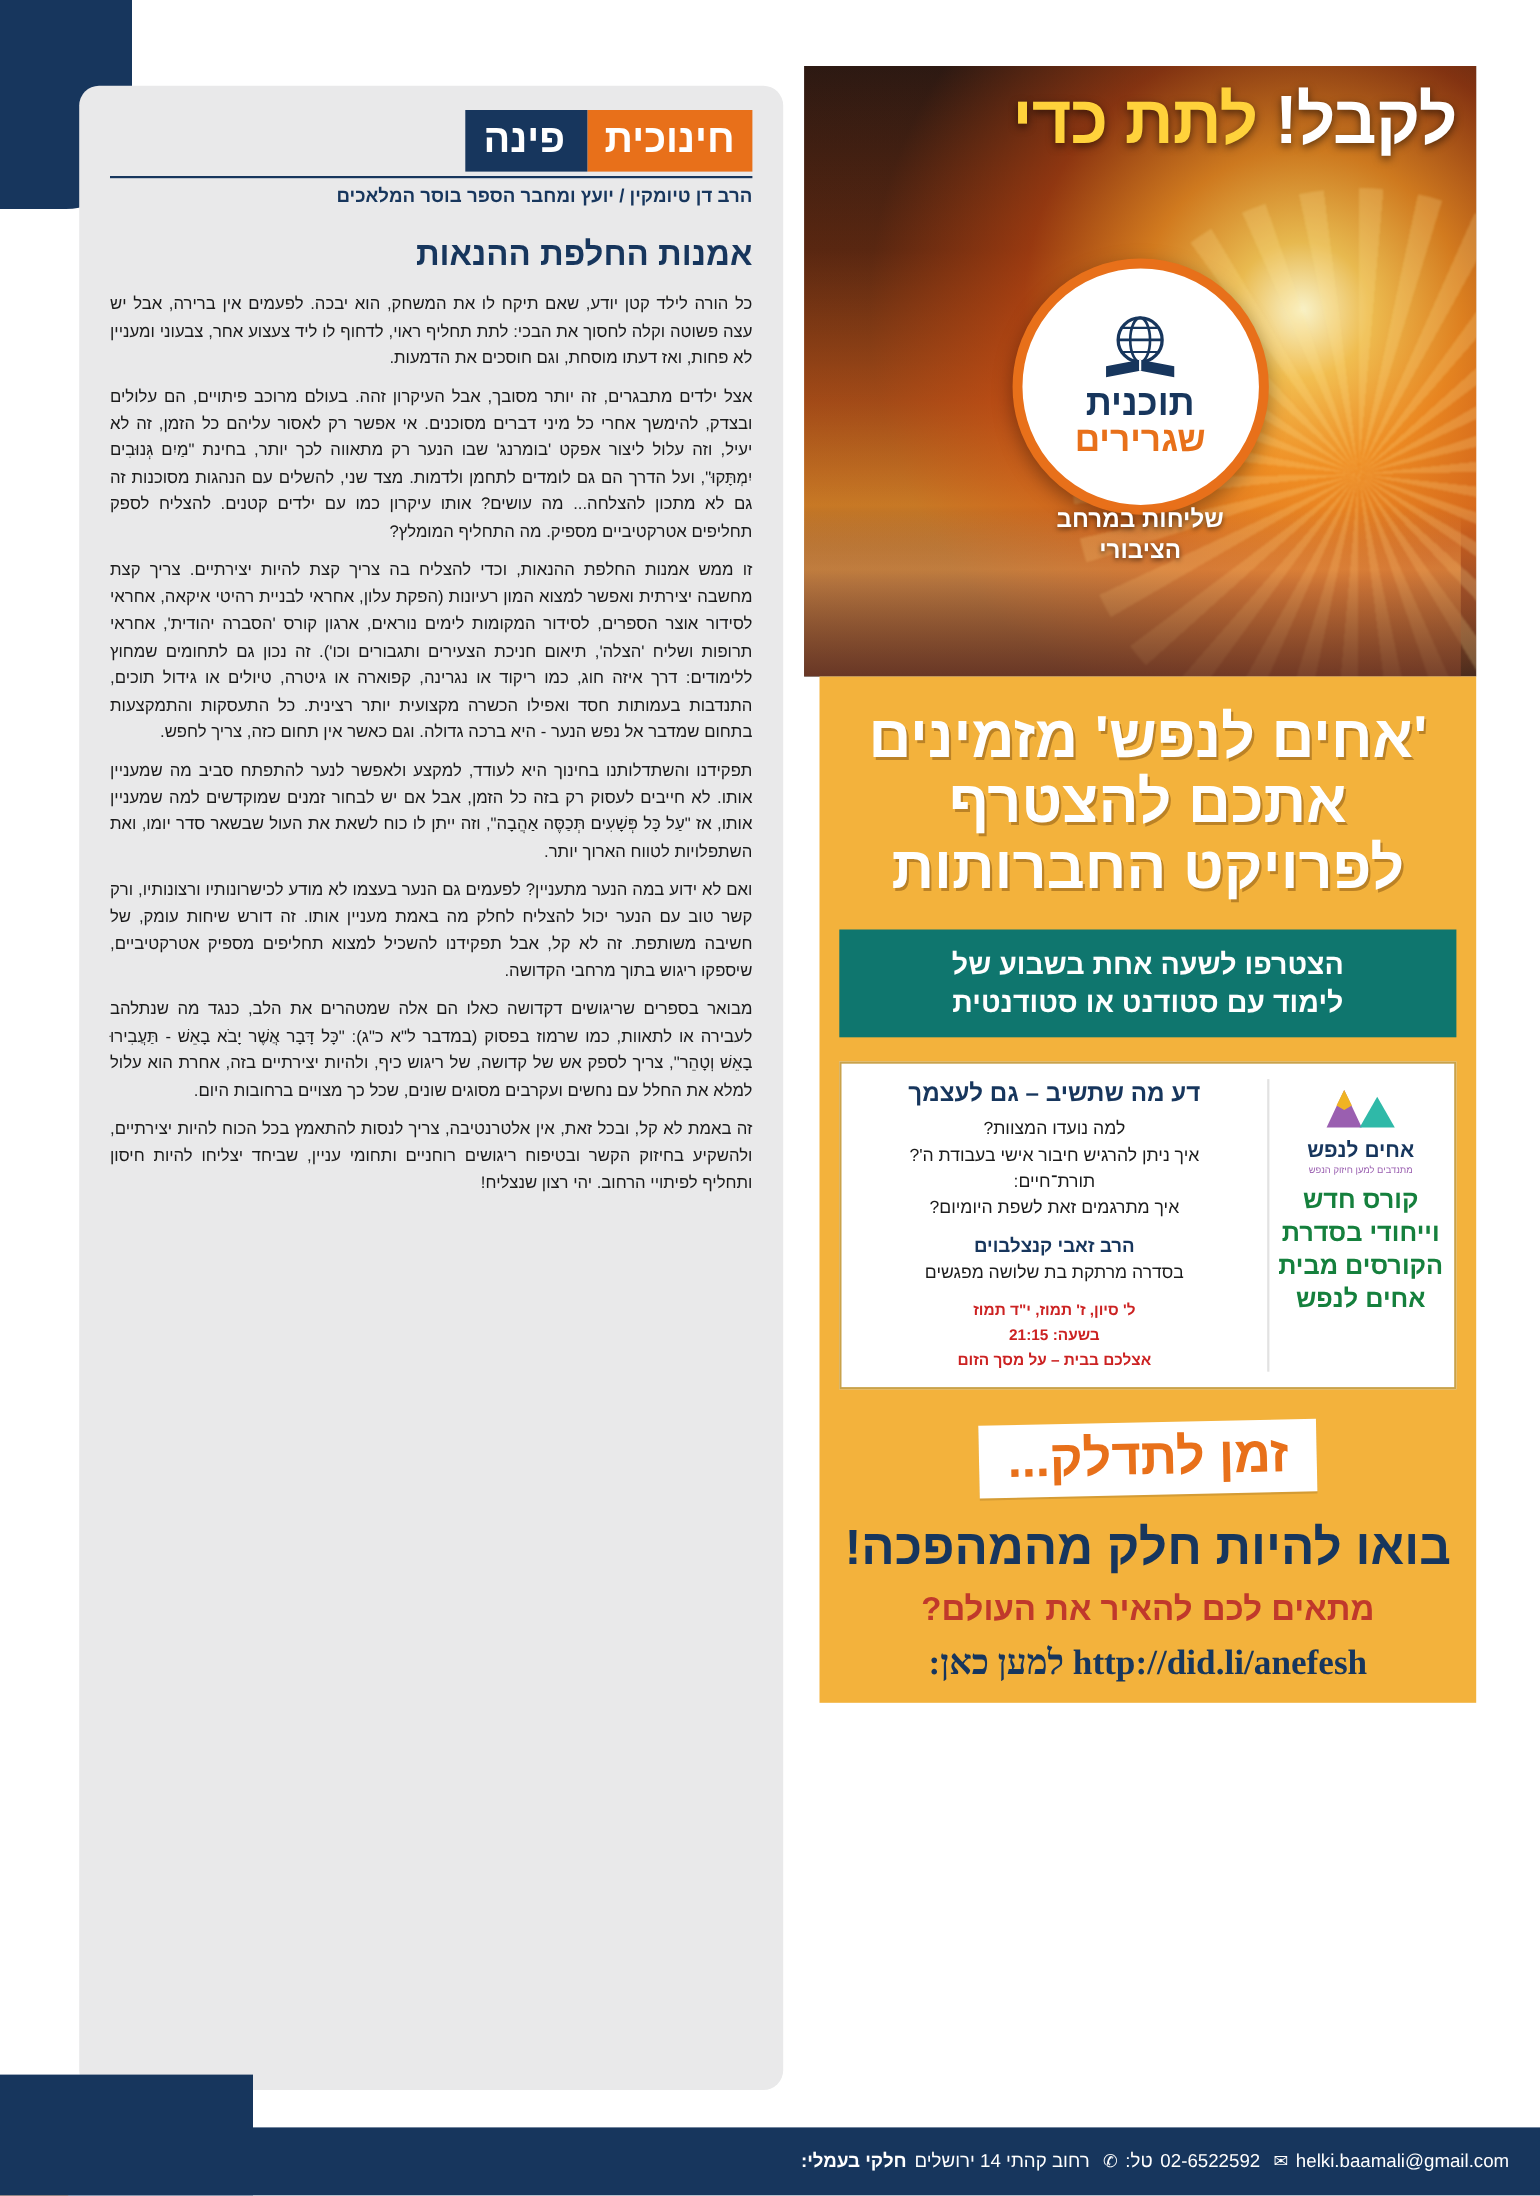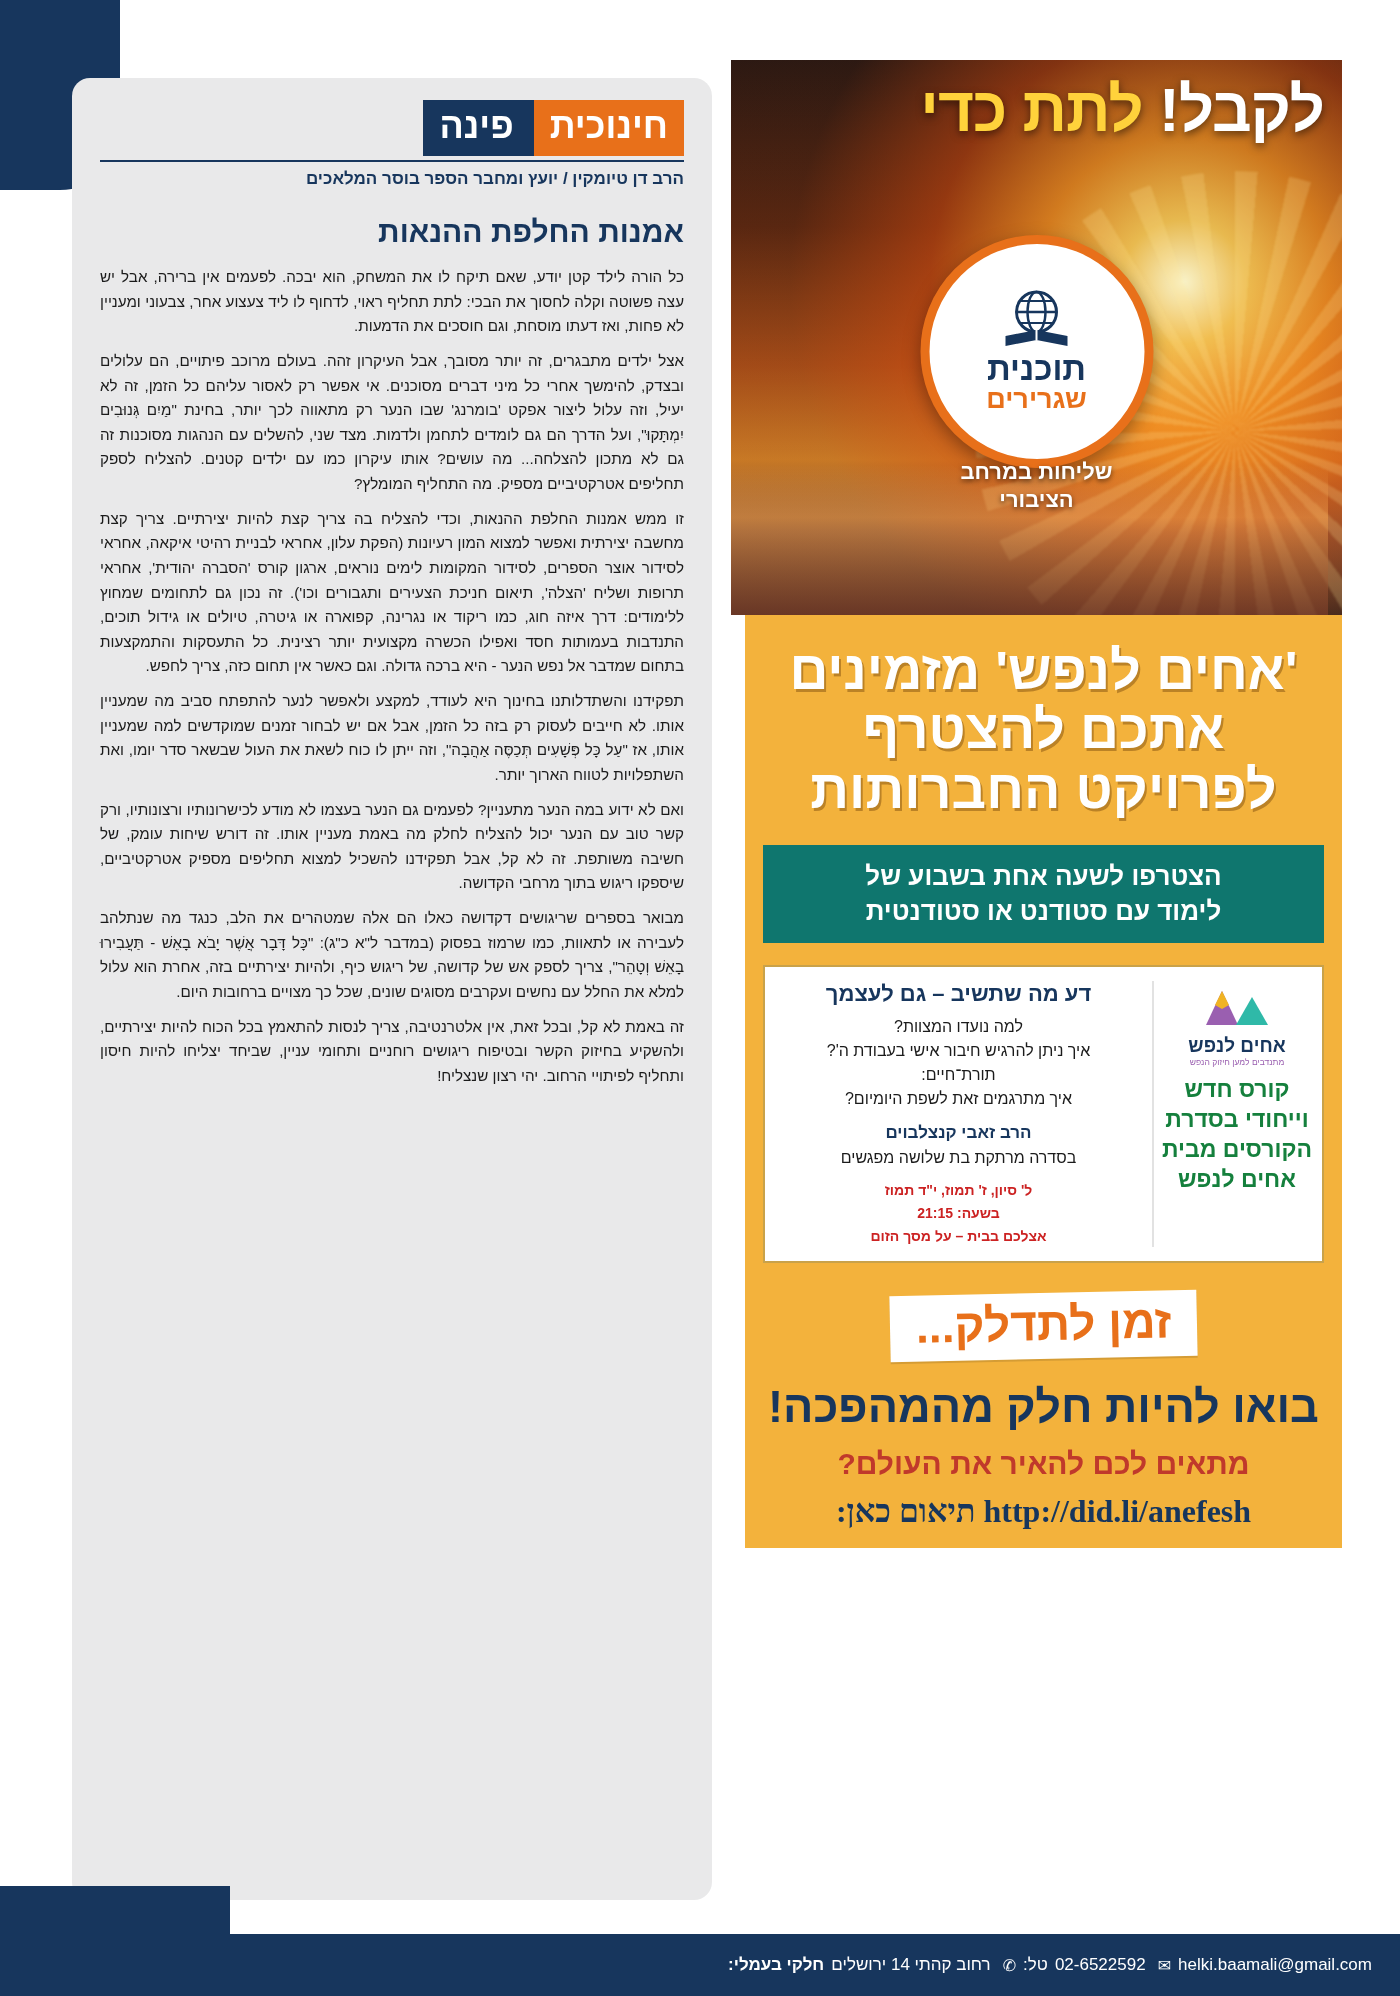--- a/index.html
+++ b/index.html
@@ -43,21 +43,21 @@
     background:repeating-conic-gradient(from 0deg, rgba(255,230,150,.22) 0deg 5deg, rgba(255,255,255,0) 5deg 12deg);
     border-radius:50%;filter:blur(1px);}
   .clouds{position:absolute;left:0;bottom:0;width:597px;height:150px;background:linear-gradient(180deg, rgba(255,160,60,.0) 0%, rgba(255,170,80,.45) 35%, rgba(120,60,40,.75) 100%);}
   .ad-top-title{position:absolute;right:18px;top:18px;direction:rtl;font-size:62px;font-weight:bold;line-height:1.02;letter-spacing:-1px;text-shadow:0 3px 8px rgba(0,0,0,.55);}
   .ad-top-title .w1{color:#ffd23b;}
   .ad-top-title .w2{color:#ffffff;}
 
   .logo-circle{position:absolute;left:50%;top:175px;transform:translateX(-50%);width:215px;height:215px;border-radius:50%;background:#ffffff;border:9px solid #e8701a;display:flex;flex-direction:column;align-items:center;justify-content:center;box-shadow:0 6px 18px rgba(0,0,0,.35);}
   .logo-globe{width:74px;height:62px;margin-bottom:2px;}
   .logo-t1{color:#17365d;font-size:33px;font-weight:bold;line-height:1;direction:rtl;}
-  .logo-t2{color:#e8701a;font-size:27px;font-weight:bold;line-height:1.1;direction:rtl;}
+  .logo-t2{color:#e8701a;font-size:32px;font-weight:bold;line-height:1.1;direction:rtl;}
   .logo-sub{position:absolute;left:50%;top:398px;transform:translateX(-50%);text-align:center;color:#ffffff;font-size:22px;font-weight:bold;direction:rtl;line-height:1.25;text-shadow:0 2px 5px rgba(0,0,0,.6);}
 
   .ad-yellow{position:relative;width:597px;background:#f3b23c;padding:26px 0 18px 0;}
   .ad-head{direction:rtl;text-align:center;color:#ffffff;font-size:54px;font-weight:bold;line-height:1.1;text-shadow:2px 3px 0 rgba(120,70,10,.45);padding:0 22px;}
   .ad-navy{margin:26px 18px 0 18px;background:#0f766e;color:#ffffff;direction:rtl;text-align:center;font-size:26px;font-weight:bold;line-height:1.35;padding:14px 12px;}
 
   .ad-white{margin:22px 18px 0 18px;background:#ffffff;border:2px solid #c9a24a;display:flex;direction:rtl;padding:14px 10px;gap:10px;}
   .ad-white-right{width:150px;text-align:center;direction:rtl;border-left:2px solid #e2e2e2;padding-left:8px;}
   .brand-mark{width:78px;height:46px;margin:0 auto 4px auto;}
   .brand-name{color:#17365d;font-size:19px;font-weight:bold;}
@@ -175,21 +175,21 @@
 
       <div class="zman-wrap">
         <div class="zman">זמן לתדלק...</div>
       </div>
 
       <div class="bou">בואו להיות חלק מהמהפכה!</div>
       <div class="mat">מתאים לכם להאיר את העולם?</div>
 
       <div class="reg">
         <span class="url">http://did.li/anefesh</span>
-        <span>תיאום כאן:</span>
+        <span>למען כאן:</span>
       </div>
     </div>
   </div>
 
   <div class="bottom-bar">
     <div class="page-num-box">9</div>
     <div class="bottom-text">
       <span class="seg">
         <span>helki.baamali@gmail.com</span>
         <span class="ico">✉</span>

